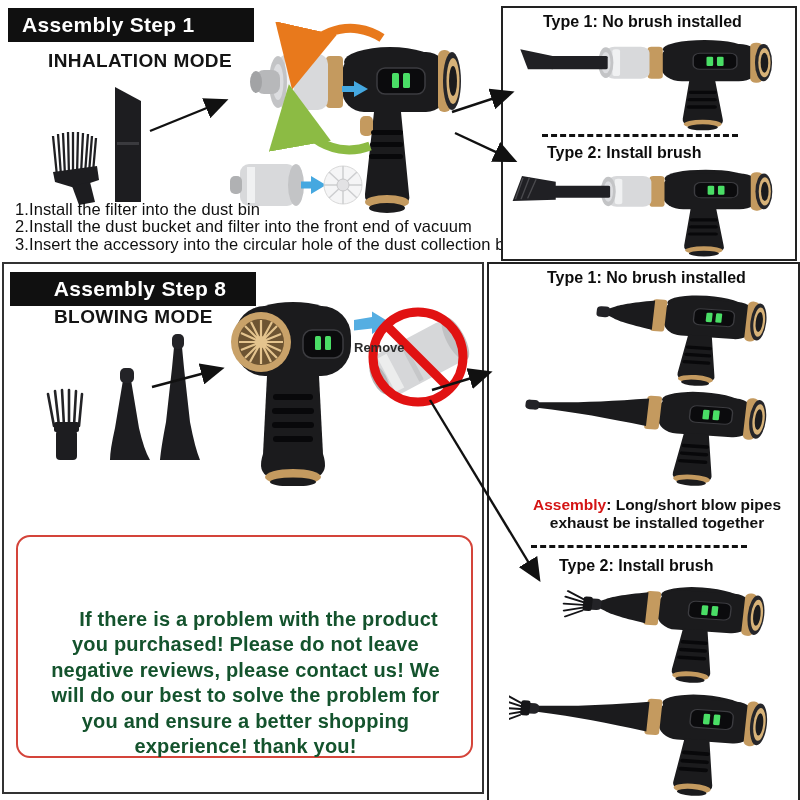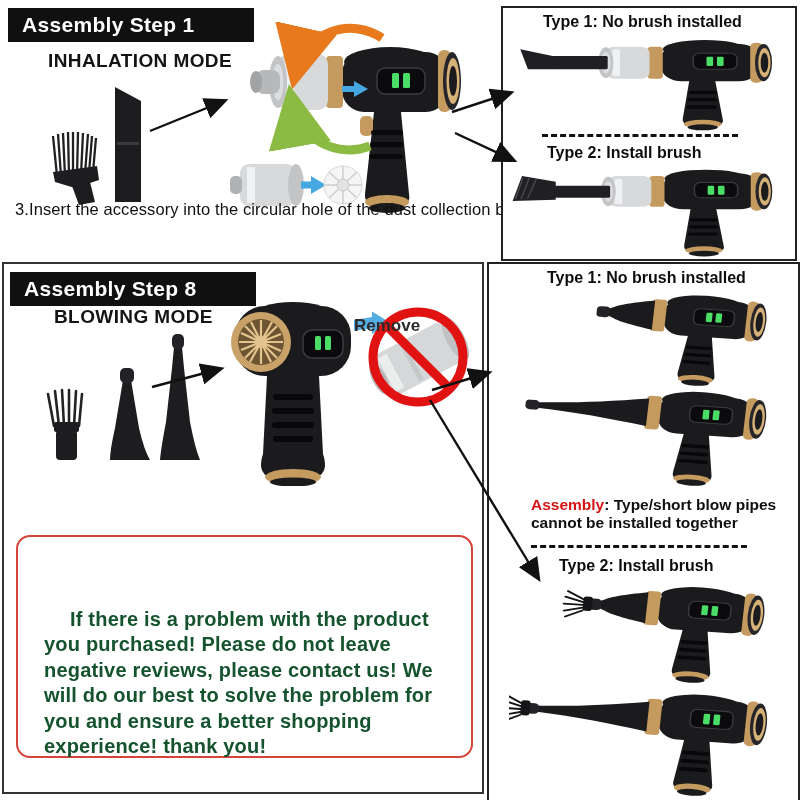--- a/index.html
+++ b/index.html
@@ -5,28 +5,28 @@
   html,body{margin:0;padding:0;background:#fff;}
   #canvas{position:relative;width:800px;height:800px;background:#fff;overflow:hidden;
           font-family:Liberation Sans, sans-serif;color:#111;padding-left:37px;}
   .abs{position:absolute;}
   .hdr{background:#101010;color:#fff;font-weight:bold;font-size:21px;line-height:34px;
        padding-left:14px;width:232px;height:34px;letter-spacing:.3px;}
   .mode{font-weight:bold;font-size:19px;letter-spacing:.4px;color:#141414;margin-left:33px;}
   .instr{font-size:16.5px;line-height:1.06;color:#101010;letter-spacing:.1px;}
   .instr div{white-space:nowrap;}
   .typelabel{font-weight:bold;font-size:16px;color:#0d0d0d;}
-  .secbox{border:2px solid #222;background:#fff;}
+  .secbox{border:2px solid #222;background:#fff;text-align:center;}
   .dash{border-top:3.5px dashed #111;height:0;}
   .attn{font-weight:bold;font-size:15.5px;line-height:1.15;color:#111;}
   .attn .red{color:#d41414;}
   .notice{border:2.5px solid #d4443a;border-radius:14px;}
   .notice-text{font-size:20px;font-weight:bold;color:#14532d;line-height:1.27;
                text-indent:26px;padding:70px 24px 0 26px;letter-spacing:.2px;}
-  .removelbl{font-size:17px;font-weight:bold;color:#2b2b2b;}
+  .removelbl{font-size:13px;font-weight:bold;color:#2b2b2b;margin-top:24px;}
   svg{display:block;}
   .overlay{pointer-events:none;}
 </style>
 </head>
 <body>
 
 <div id="canvas">
 
   <div class="abs hdr" style="left:8px;top:8px;">Assembly Step 1</div>
   <div class="abs mode" style="left:15px;top:50px;">INHALATION MODE</div>
@@ -91,20 +91,22 @@
         <rect x="0" y="26" width="12" height="18" rx="5" fill="#b0b1b3"></rect>
         <path d="M96,35 l-15,-9 v5.5 h-10 v7 h10 v5.5 z" fill="#45a8e0"></path>
         <circle cx="113" cy="35" r="19" fill="#f5f5f6" stroke="#d8d8d8"></circle>
         <path d="M113,16 V54 M94,35 H132 M99,22 L127,48 M127,22 L99,48" stroke="#cdced0" stroke-width="1.5"></path>
         <circle cx="113" cy="35" r="6" fill="#e2e2e4" stroke="#c8c8ca"></circle>
       </g>
     </svg>
   </div>
 
   <div class="abs instr" style="left:15px;top:201px;width:486px;">
+    <div>1.Install the filter into the dust bin</div>
+    <div>2.Install the dust bucket and filter into the front end of vacuum</div>
     <div>3.Insert the accessory into the circular hole of the dust collection bin</div>
   </div>
 
   <div class="abs secbox" style="left:501px;top:6px;width:292px;height:251px;">
     <div class="abs typelabel" style="left:40px;top:5px;">Type 1: No brush installed</div>
     <div class="abs" style="left:4px;top:24px;">
       <div class="vac">
           <svg width="285" height="100" viewBox="-58 0 300 150" preserveAspectRatio="none">
     <g transform="rotate(0 120 46)">
               <ellipse cx="150" cy="26" rx="44" ry="14" fill="#1b1b1d"></ellipse>
@@ -284,21 +286,21 @@
   <rect x="131" y="110" width="32" height="5" rx="2.5" fill="#08080a"></rect>
   <ellipse cx="148" cy="138" rx="20" ry="6.5" fill="#c49a5f"></ellipse>
   <ellipse cx="148" cy="143" rx="16" ry="4.5" fill="#1b1b1d"></ellipse>
               <path d="M92,26 C48,34 16,39 -28,42 L-28,50 C16,53 48,58 92,66 Z" fill="#1b1b1d"></path>
         <rect x="-41" y="39" width="15" height="14" rx="5" fill="#232327"></rect>
             </g>
           </svg>
         </div>
     </div>
     <div class="abs attn" style="left:42px;top:232px;width:252px;">
-      <span class="red">Assembly</span><span>: Type/short blow pipes cannot be installed together</span>
+      <span class="red">Assembly</span><span>: Long/short blow pipes exhaust be installed together</span>
     </div>
     <div class="abs dash" style="left:42px;top:281px;width:216px;"></div>
     <div class="abs typelabel" style="left:70px;top:293px;">Type 2: Install brush</div>
     <div class="abs" style="left:70px;top:313px;">
       <div class="vac">
           <svg width="232" height="106" viewBox="-4 0 254 150" preserveAspectRatio="none">
     <g transform="rotate(5 120 46)">
               <ellipse cx="150" cy="26" rx="44" ry="14" fill="#1b1b1d"></ellipse>
   <rect x="104" y="18" width="104" height="56" rx="22" fill="#1b1b1d"></rect>
   <rect x="198" y="16" width="13" height="60" rx="6" fill="#c49a5f"></rect>

